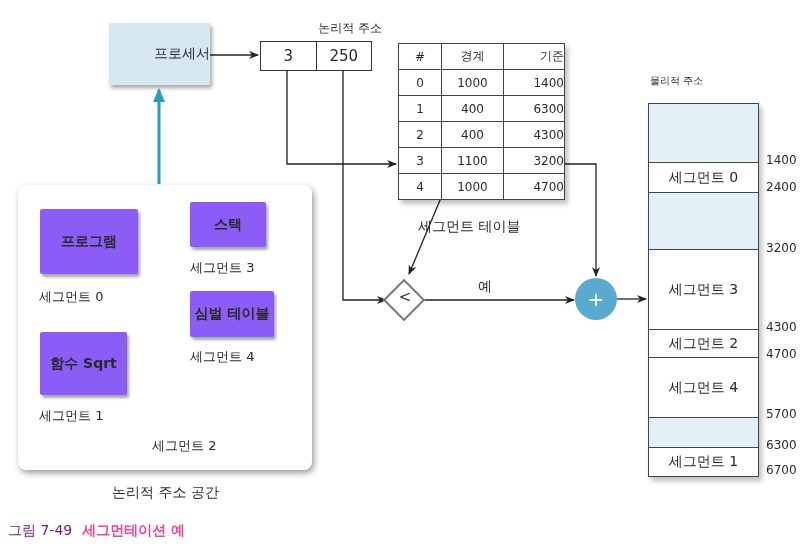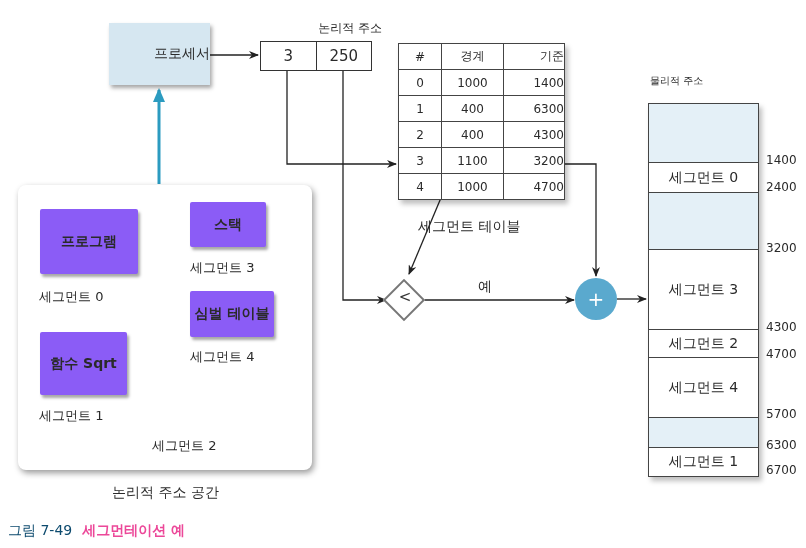--- a/index.html
+++ b/index.html
@@ -42,21 +42,21 @@
   .pa-title { left:650px; top:74px; font-size:10px; }
   .mem { left:648px; top:103px; width:109px; height:372px; border:1px solid #444; background:#fff;
     box-shadow:3px 4px 5px rgba(0,0,0,0.25); }
   .mem-block { position:absolute; left:0; width:109px; display:flex; align-items:center; justify-content:center;
     font-size:14px; box-sizing:border-box; }
   .mem-block.free { background:#e4f0f7; }
   .mem-block + .mem-block { border-top:1px solid #444; }
   .addr-tick { position:absolute; left:766px; font-size:12px; }
 
   .figcap { left:8px; top:522px; font-size:14px; }
-  .figcap .num { color:#0c4a6e; }
+  .figcap .num { color:#701a75; }
   .figcap .title { font-weight:bold; color:#ec4899; margin-left:10px; }
 </style>
 </head>
 <body>
 
 <svg class="wires" width="806" height="548">
   <defs>
     <marker id="ah" markerWidth="10" markerHeight="8" refX="9" refY="4" orient="auto" markerUnits="userSpaceOnUse">
       <path d="M0,0 L10,4 L0,8 L3,4 Z" fill="#222"></path>
     </marker>

